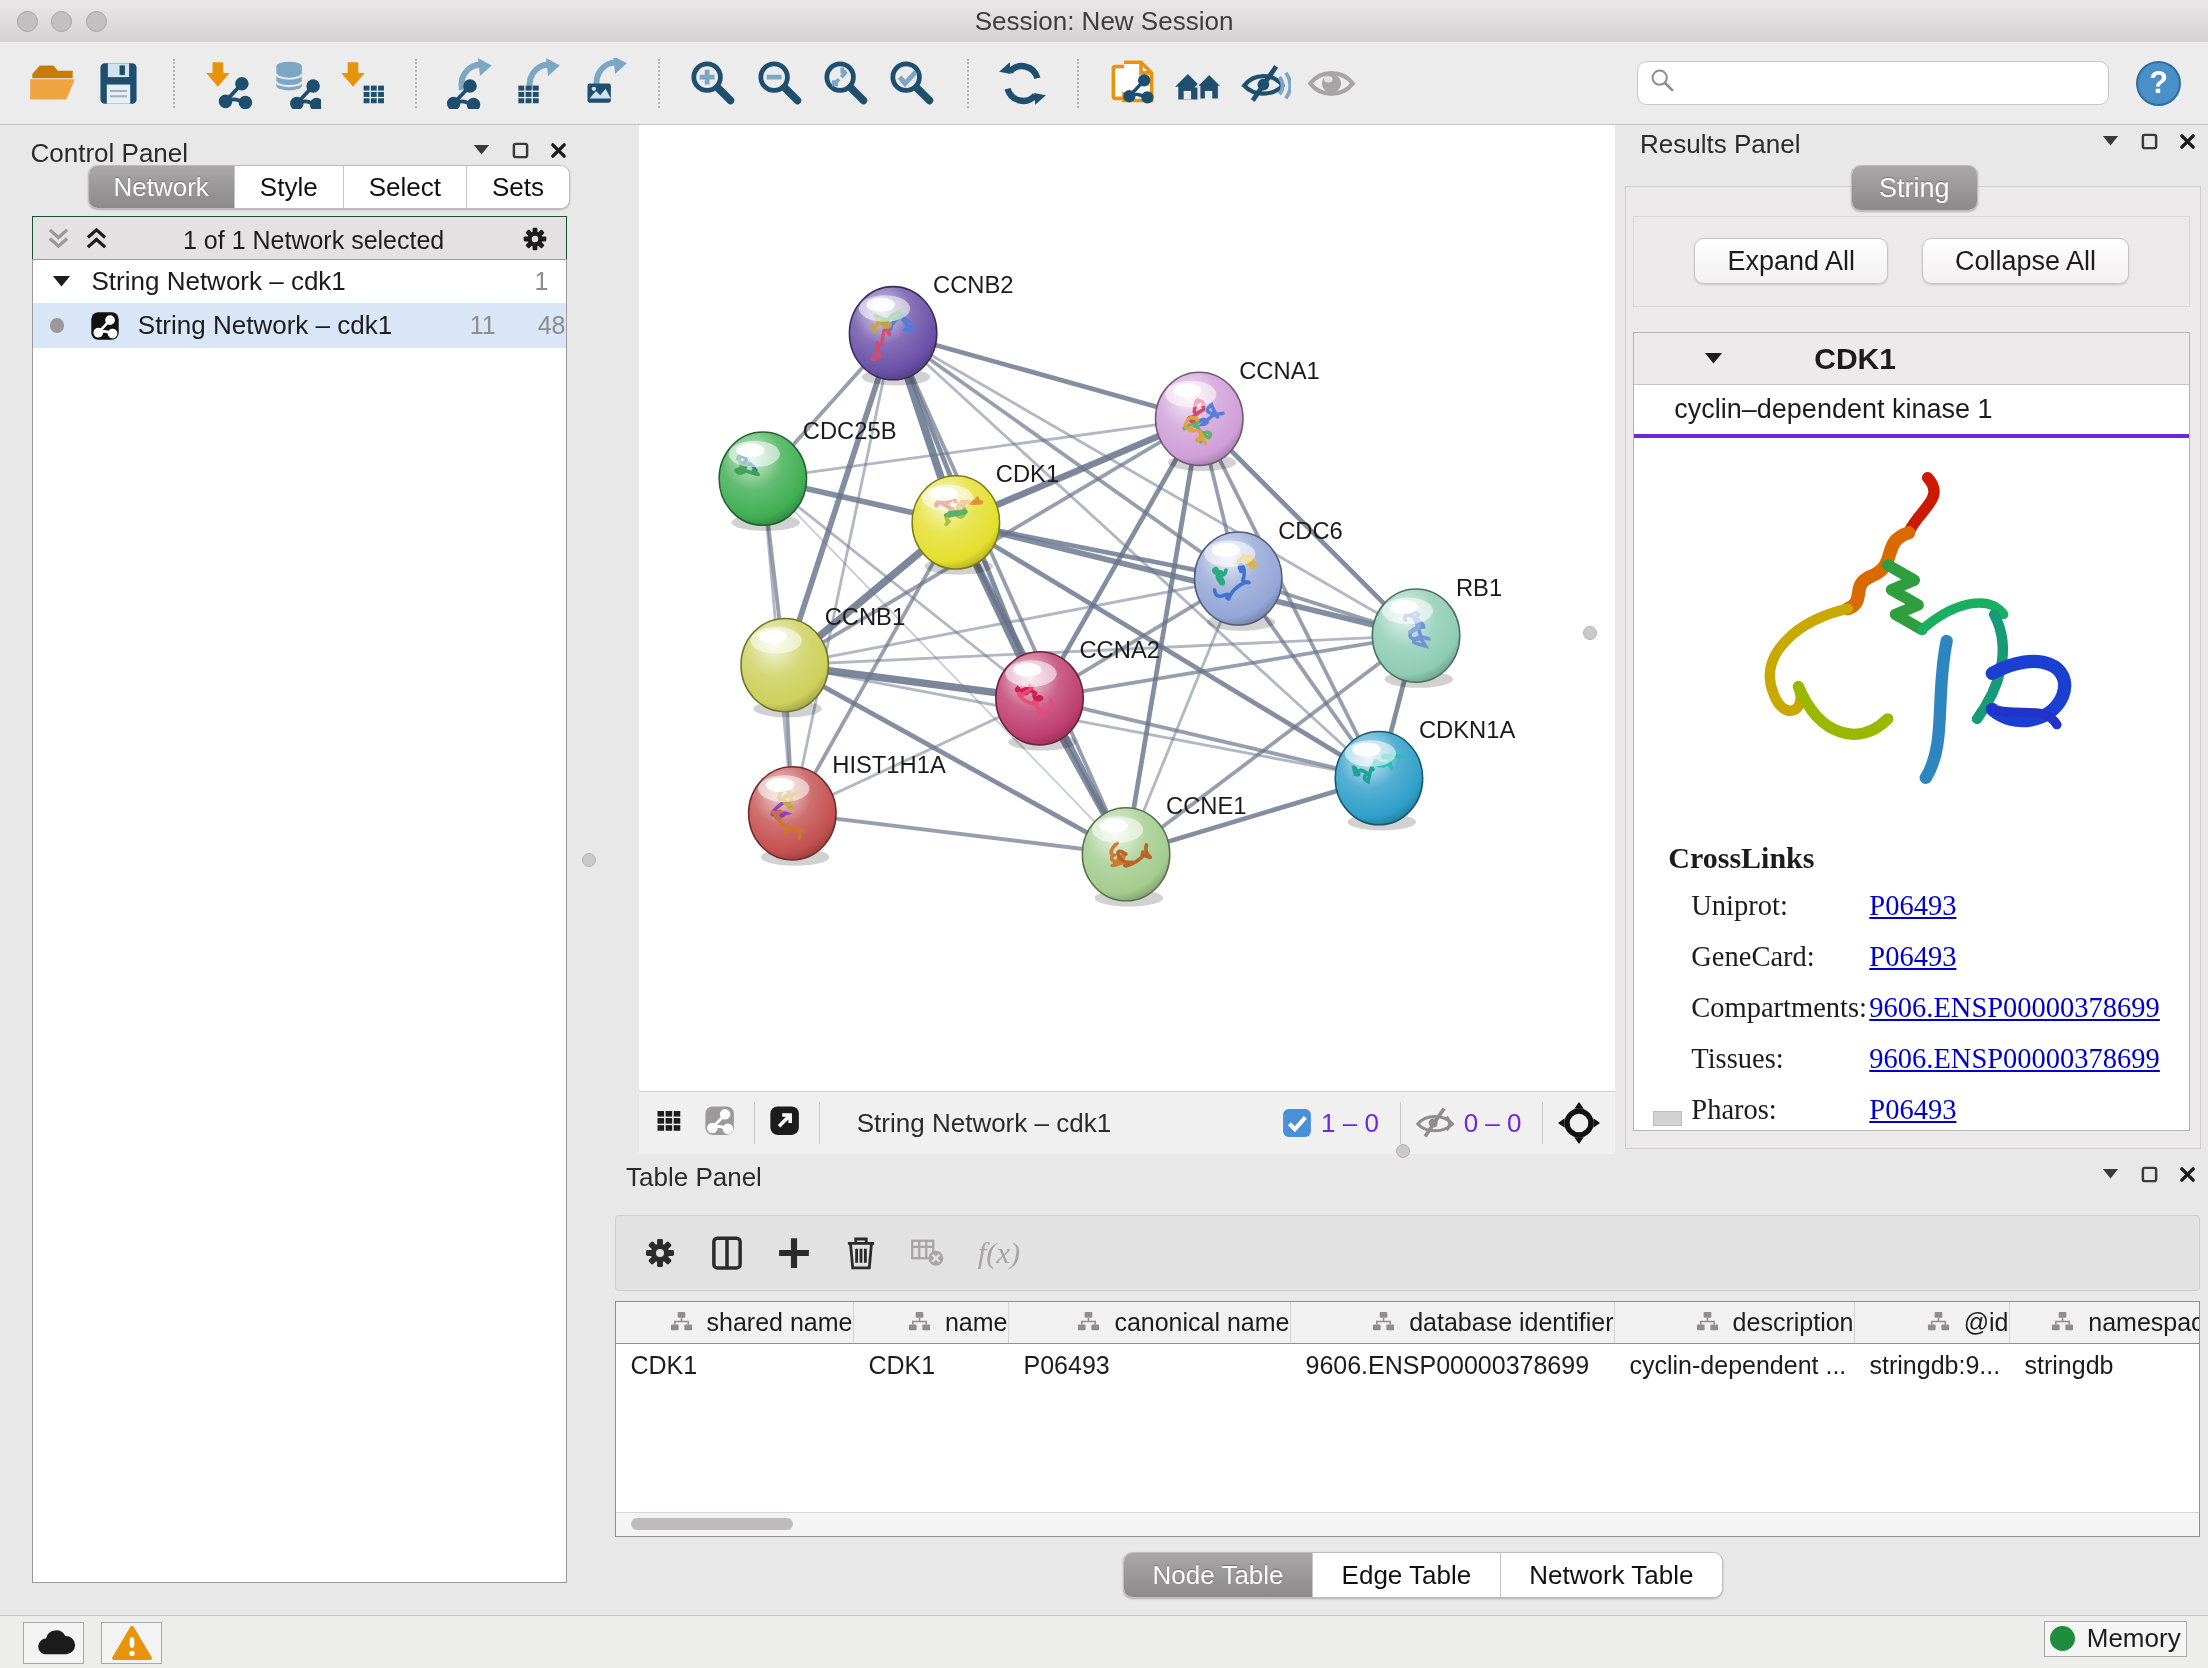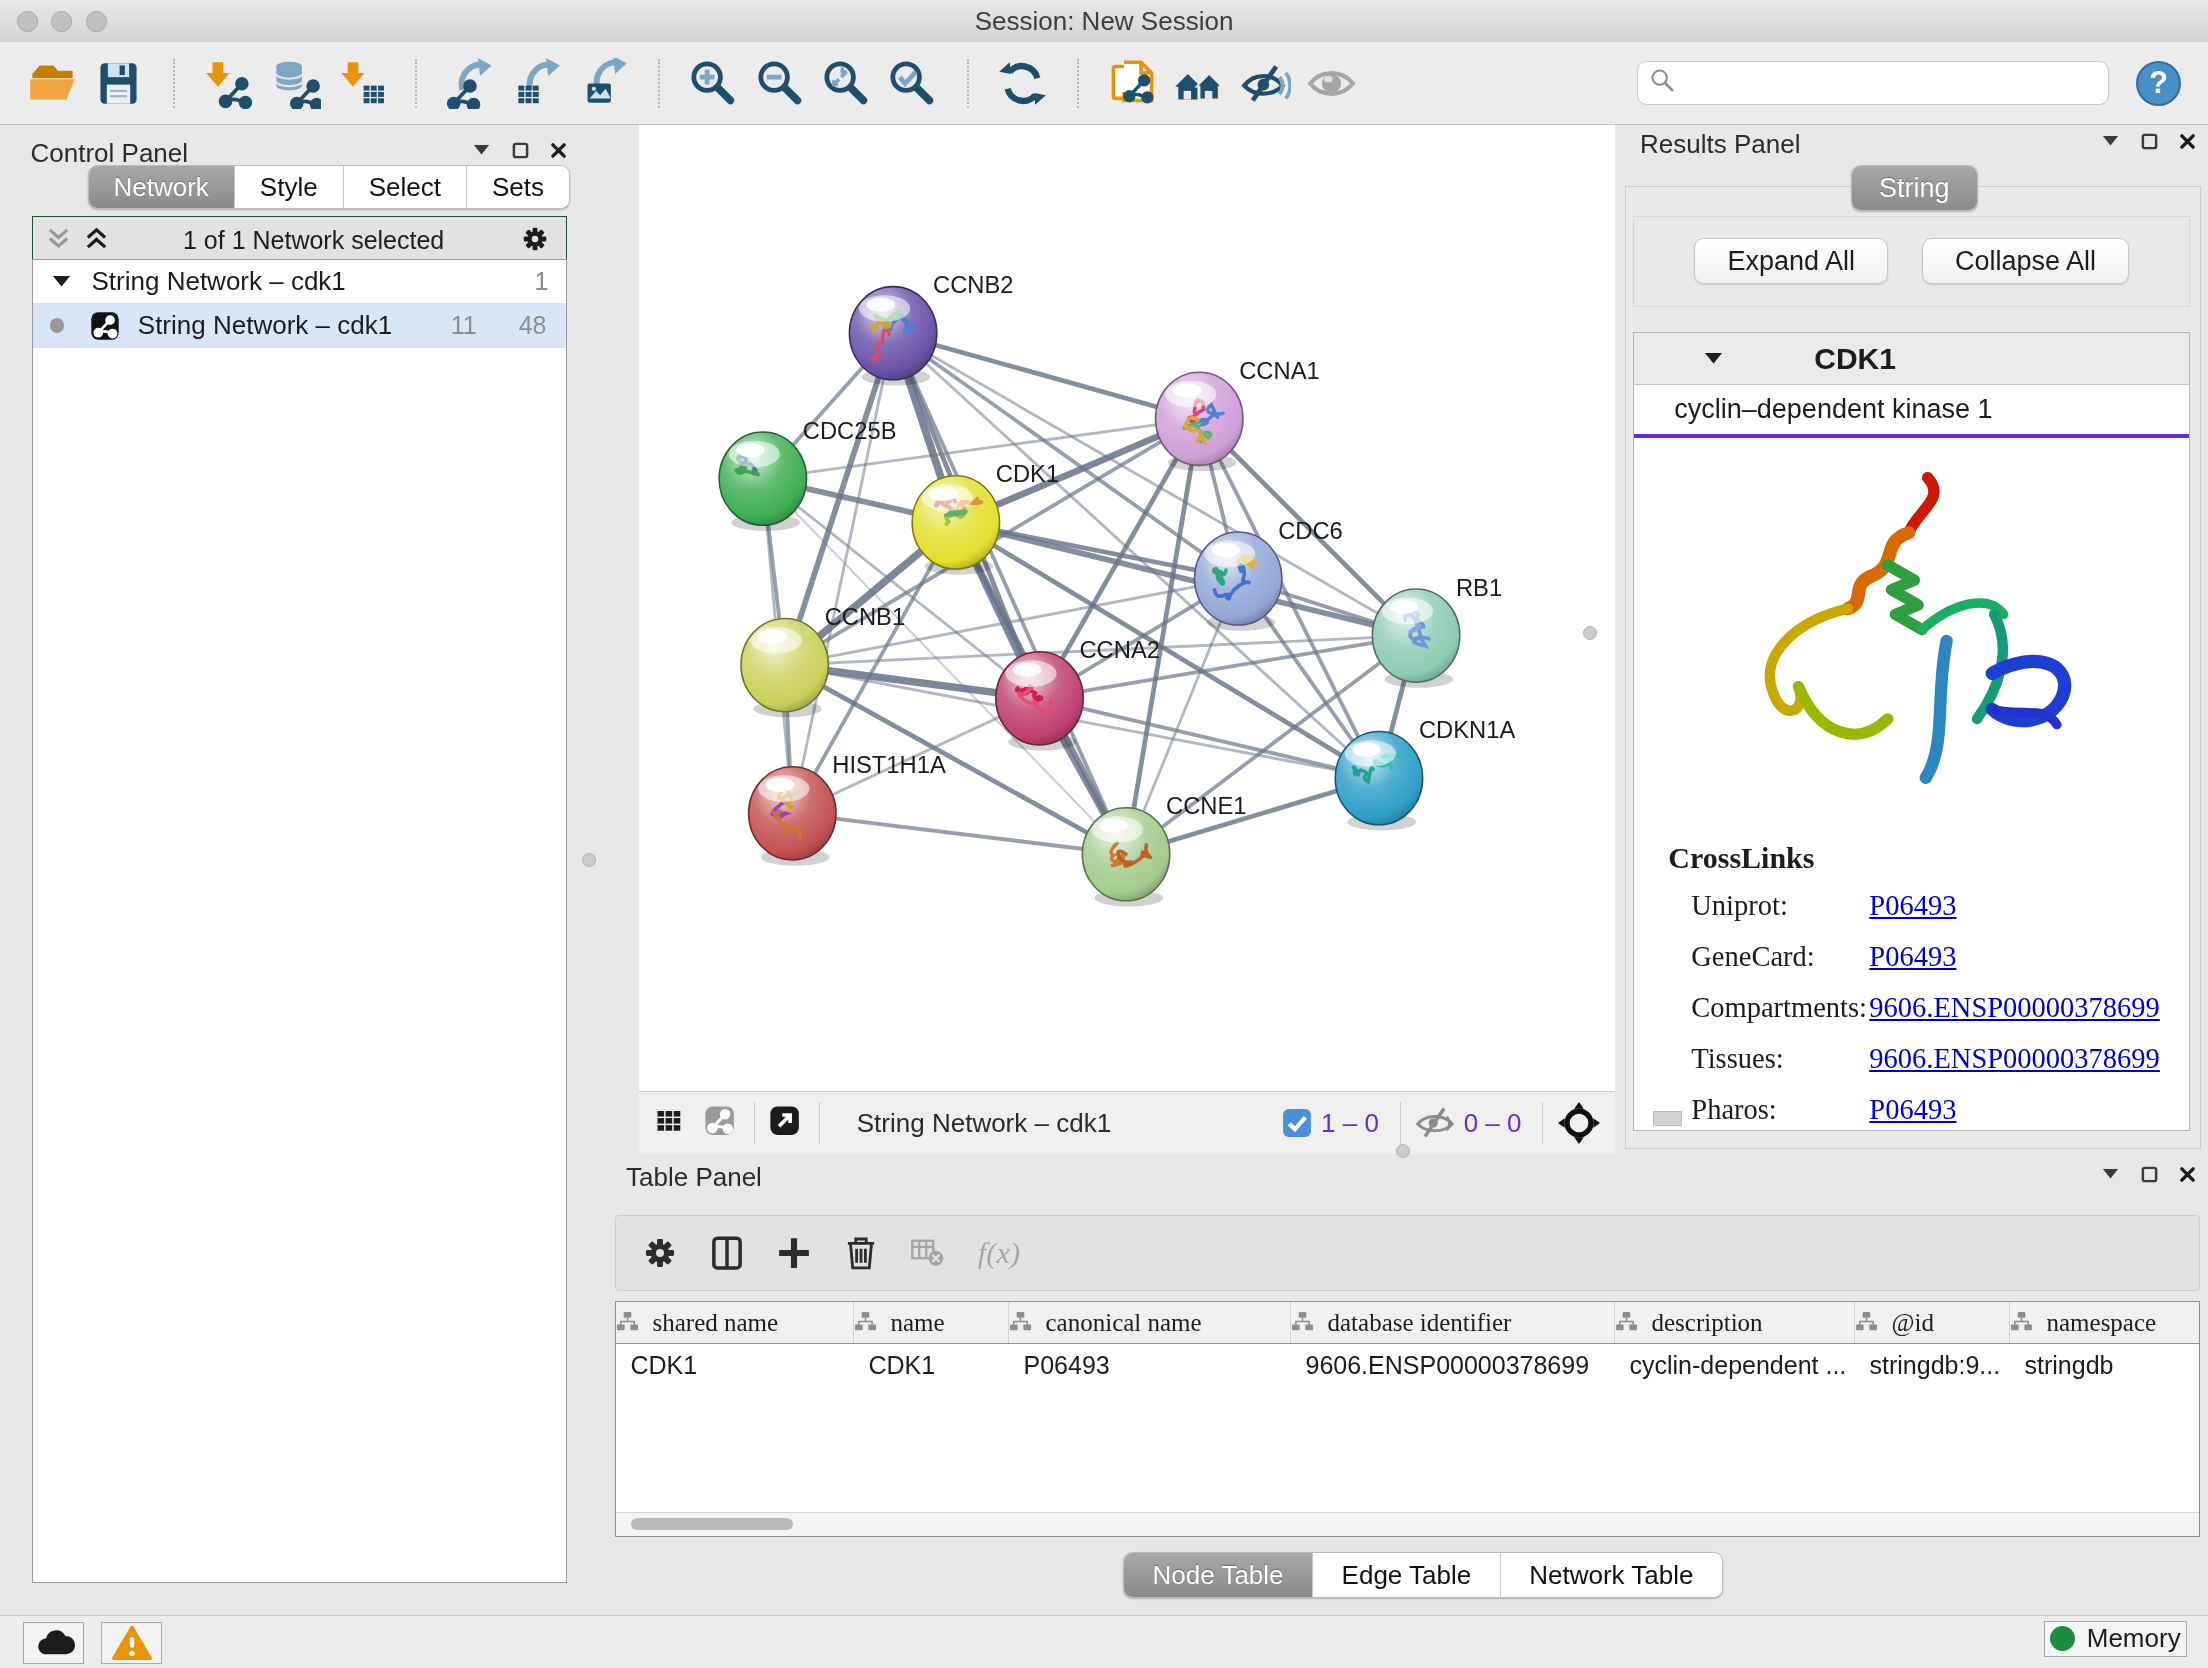--- a/index.html
+++ b/index.html
@@ -72,22 +72,22 @@
   .xrow{display:flex;height:51px;align-items:center;font-size:28.5px;}
   .xrow .xlabel{width:178px;margin-left:57px;flex:0 0 auto;}
   .xrow a{color:#0000cc;text-decoration:underline;}
   
   .tp{position:absolute;left:605px;top:1158px;width:1604px;height:455px;}
   .tp-tools{position:absolute;left:9.5px;top:57px;width:1585px;height:76px;background:#e3e2e2;
     border:1px solid #cecccc;border-radius:3.8px;display:flex;align-items:center;gap:25px;padding-left:23px;box-sizing:border-box;}
   .tp-box{position:absolute;left:9.5px;top:143px;width:1585px;height:236px;background:#fff;
     border:1.9px solid #8f8d8d;box-sizing:border-box;overflow:hidden;}
   .thead{display:flex;height:42px;background:#f2f1f1;border-bottom:1.9px solid #8f8d8d;box-sizing:border-box;}
-  .th{display:flex;align-items:center;justify-content:flex-start;gap:14px;font-size:25px;
-    border-right:1px solid #d4d2d2;box-sizing:border-box;overflow:hidden;white-space:nowrap;font-family:Liberation Serif, serif;}
+  .th{display:flex;align-items:center;justify-content:flex-end;gap:14px;font-size:25px;
+    border-right:1px solid #d4d2d2;box-sizing:border-box;overflow:hidden;white-space:nowrap;}
   .trowdata{display:flex;height:42px;}
   .td{display:flex;align-items:center;font-size:25px;padding-left:15px;box-sizing:border-box;
     overflow:hidden;white-space:nowrap;}
   .hscroll{position:absolute;left:0;bottom:0;width:100%;height:23px;background:#f5f4f4;border-top:1px solid #d8d6d6;}
   .hthumb{position:absolute;left:15px;top:4.8px;width:162px;height:12.4px;border-radius:6.7px;background:#bdbbbb;}
   .tp-tabs{position:absolute;left:518px;top:394px;height:44px;}
   
   .sb{position:absolute;left:0;bottom:0;width:100%;height:52px;background:#ededec;border-top:1px solid #c8c6c6;}
   .sb-btn{position:absolute;top:5.7px;width:61px;height:42px;background:#f4f3f3;border:1.9px solid #a9a7a7;
     box-sizing:border-box;display:flex;align-items:center;justify-content:center;}
@@ -396,21 +396,21 @@
                 <line x1="-8" y1="8" x2="6" y2="-7"></line>
                 <path d="M-8 8 C 0 4 4 8 9 9" fill="none"></path>
                 <circle cx="-8" cy="8" r="4.2"></circle>
                 <circle cx="6" cy="-7" r="4.2"></circle>
                 <circle cx="9" cy="9" r="4.2"></circle>
               </g>
             </svg>
           </span>
         <span style="flex:1;">String Network – cdk1</span>
         <span class="cnt" style="margin-right:42px;">11</span>
-        <span class="cnt" style="margin-right:19px;">48</span>
+        <span class="cnt" style="">48</span>
       </div>
     </div>
   </div>
 
   <div class="nv">
     <svg class="nv-canvas" id="net-svg" viewBox="0 0 1026 1016" width="976" height="966">
         <defs>
           <radialGradient id="g0" cx="38%" cy="28%" r="85%">
  <stop offset="0%" stop-color="rgb(222,217,236)"></stop>
             <stop offset="40%" stop-color="rgb(133,112,184)"></stop>

